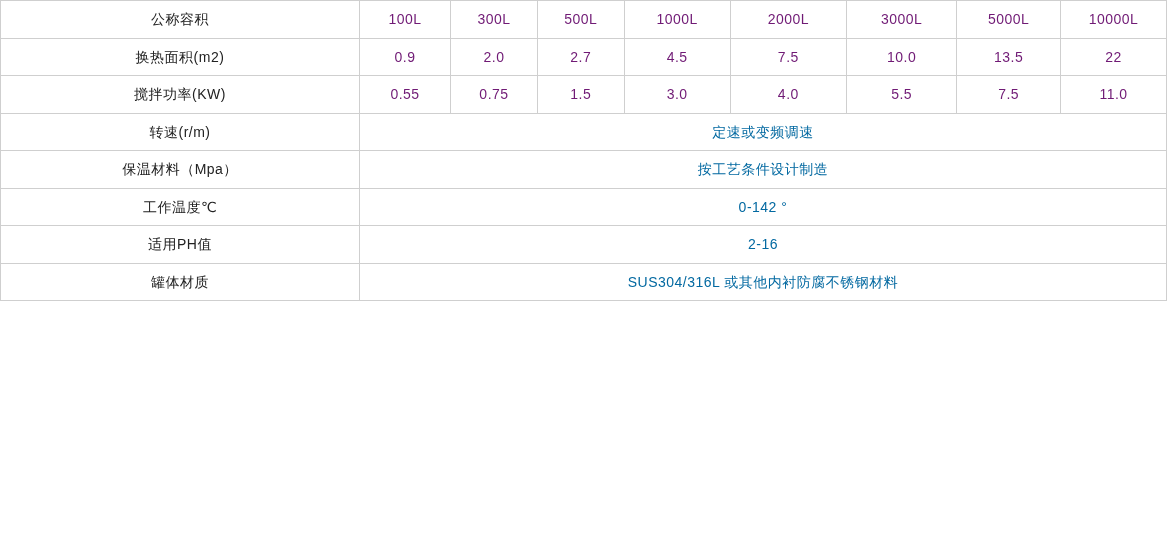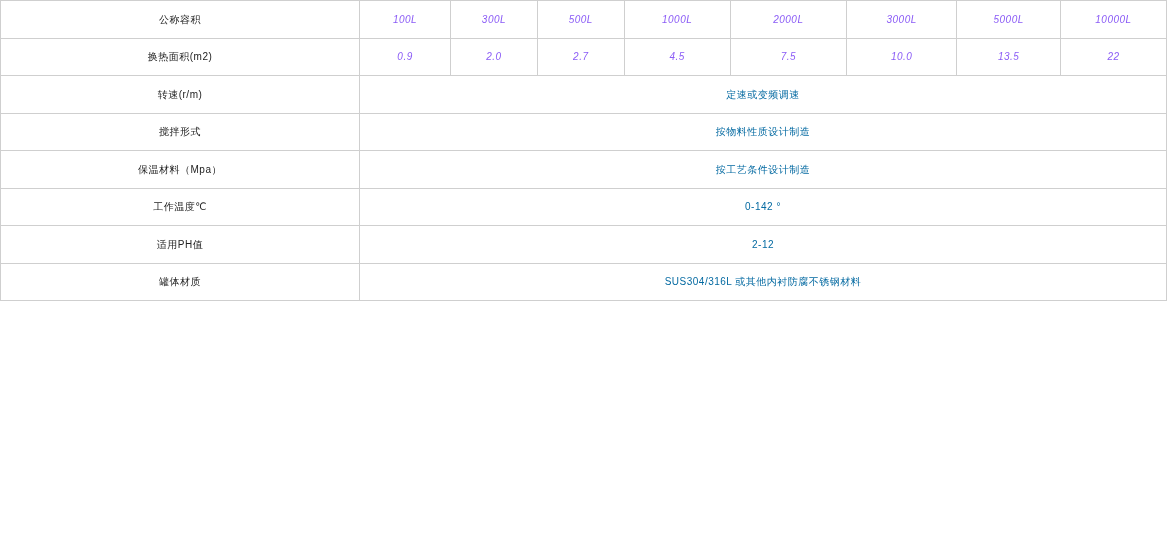--- a/index.html
+++ b/index.html
@@ -16,35 +16,34 @@
   }
   .spec-table {
     border-collapse: collapse;
     width: 1167px;
     table-layout: fixed;
   }
   .spec-table td {
     border: 1px solid #cfcfcf;
     text-align: center;
     vertical-align: middle;
-    font-size: 10px;
+    font-size: 14px;
     line-height: 1.3;
     padding: 6px 14px;
     height: 37.5px;
     box-sizing: border-box;
     letter-spacing: 0.5px;
   }
   .label-cell {
     width: 339px;
     color: #222222;
   }
   .val-cell {
-    color: #8b5cf6;
+    color: #701a75;
     font-size: 14px;
-    font-style: italic;
   }
   .merged-cell {
     color: #0369a1;
     font-size: 14px;
   }
   
   col.c-label { width: 339px; }
   col.c-d1 { width: 86px; }
   col.c-d2 { width: 82px; }
   col.c-d3 { width: 82px; }
@@ -89,45 +88,52 @@
       <td class="val-cell">0.9</td>
       <td class="val-cell">2.0</td>
       <td class="val-cell">2.7</td>
       <td class="val-cell">4.5</td>
       <td class="val-cell">7.5</td>
       <td class="val-cell">10.0</td>
       <td class="val-cell">13.5</td>
       <td class="val-cell">22</td>
     </tr>
 
+    <tr>
+      <td class="label-cell">搅拌功率(KW)</td>
+      <td class="val-cell">0.55</td>
+      <td class="val-cell">0.75</td>
+      <td class="val-cell">1.5</td>
+      <td class="val-cell">3.0</td>
+      <td class="val-cell">4.0</td>
+      <td class="val-cell">5.5</td>
+      <td class="val-cell">7.5</td>
+      <td class="val-cell">11.0</td>
+    </tr>
 
     <tr>
       <td class="label-cell">转速(r/m)</td>
       <td class="merged-cell" colspan="8">定速或变频调速</td>
     </tr>
 
-    <tr>
-      <td class="label-cell">搅拌形式</td>
-      <td class="merged-cell" colspan="8">按物料性质设计制造</td>
-    </tr>
 
     <tr>
       <td class="label-cell">保温材料（Mpa）</td>
       <td class="merged-cell" colspan="8">按工艺条件设计制造</td>
     </tr>
 
     <tr>
       <td class="label-cell">工作温度℃</td>
       <td class="merged-cell" colspan="8">0-142 °</td>
     </tr>
 
 
     <tr>
       <td class="label-cell">适用PH值</td>
-      <td class="merged-cell" colspan="8">2-12</td>
+      <td class="merged-cell" colspan="8">2-16</td>
     </tr>
 
 
 
     <tr>
       <td class="label-cell">罐体材质</td>
       <td class="merged-cell" colspan="8">SUS304/316L 或其他内衬防腐不锈钢材料</td>
     </tr>
 
 

